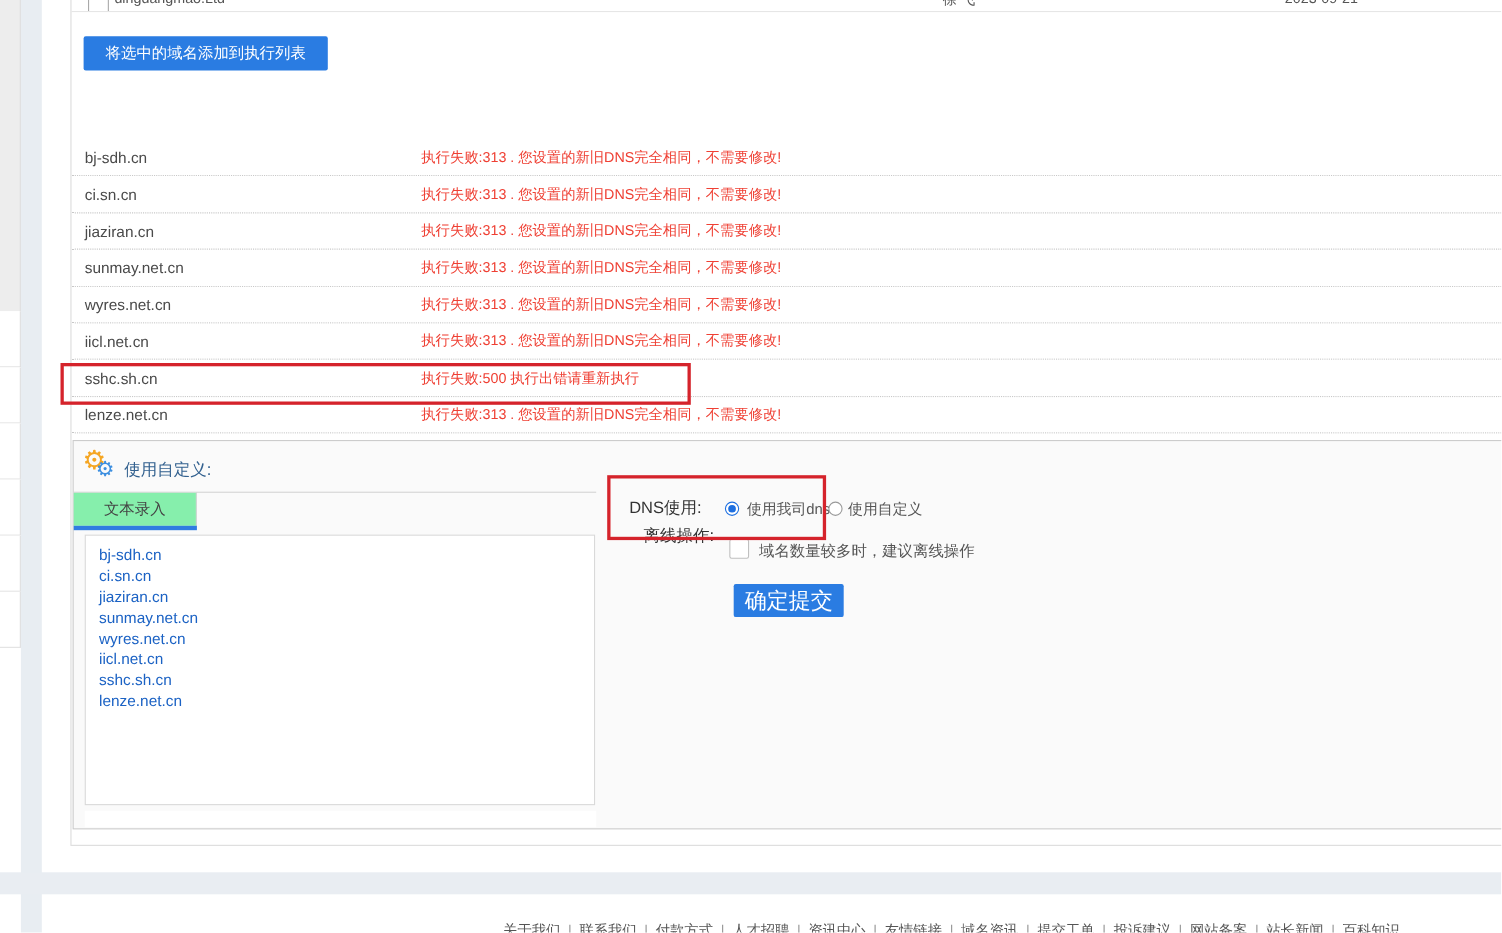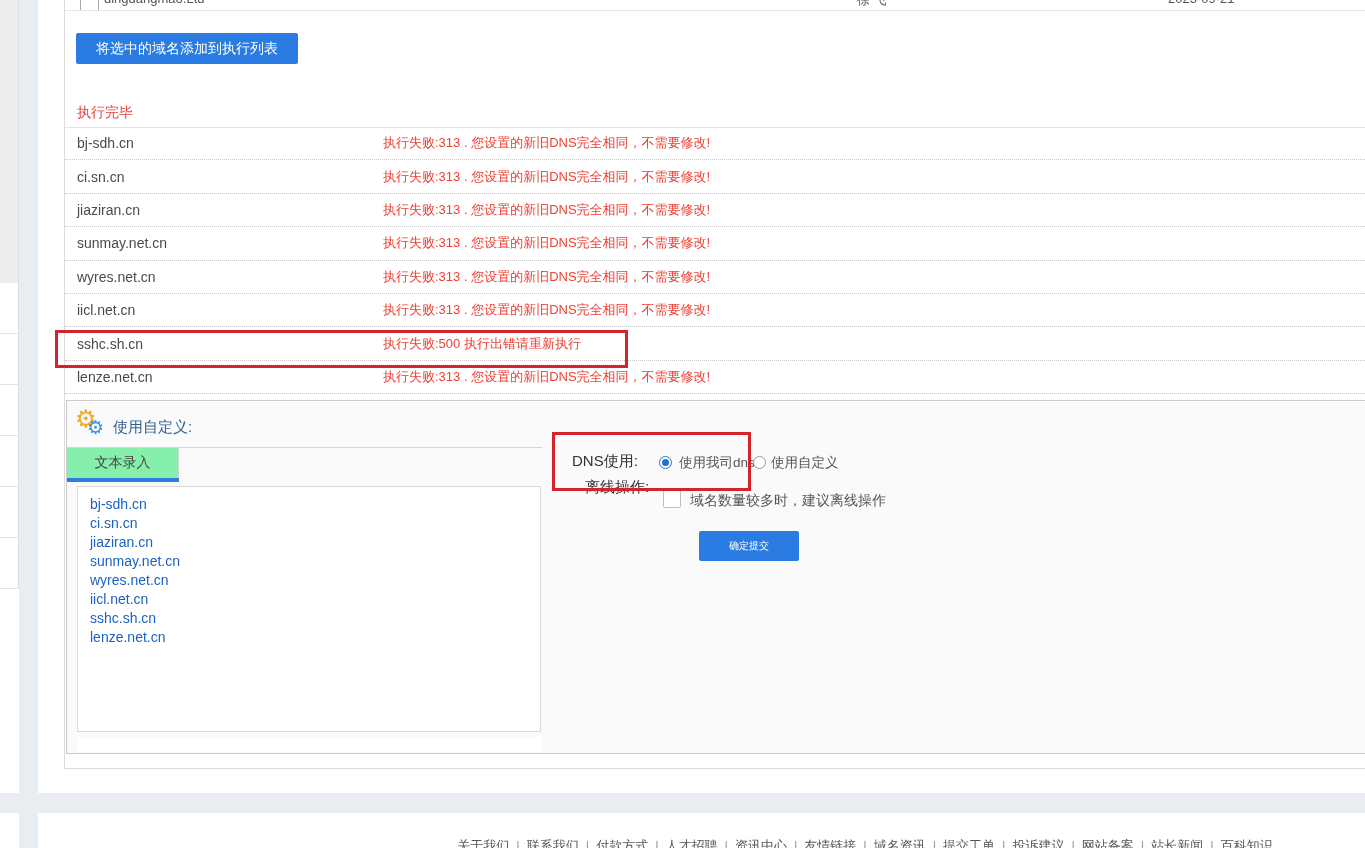--- a/index.html
+++ b/index.html
@@ -51,21 +51,21 @@
 
   
   .form-label{font-size:15px;color:#333;z-index:2;white-space:nowrap;}
   .opt-label{font-size:13.5px;color:#555;z-index:2;white-space:nowrap;}
   .radio{width:13px;height:13px;border-radius:50%;background:#fff;z-index:2;box-sizing:border-box;}
   .radio-on{border:1.5px solid #1d6fe0;}
   .radio-on::after{content:"";display:block;width:7px;height:7px;border-radius:50%;background:#1d6fe0;margin:1.5px auto;}
   .radio-off{border:1.5px solid #9a9a9a;}
   .checkbox{width:16px;height:16px;background:#fff;border:1px solid #c0c0c0;border-radius:2px;z-index:2;}
   .hint{font-size:14px;color:#555;z-index:2;white-space:nowrap;}
-  .submit{left:667px;top:531px;width:100px;height:30px;font-size:10px;z-index:2;margin-left:32px;}
+  .submit{left:667px;top:531px;width:100px;height:30px;font-size:20px;z-index:2;}
 
   
   .redbox{border:3px solid #d5232b;background:transparent;z-index:5;}
   .redbox1{left:55px;top:330px;width:567px;height:32px;}
   .redbox2{left:552px;top:432px;width:193px;height:53px;}
 
   
   .band{left:0;top:793px;width:1365px;height:20px;background:#e9edf2;z-index:1;}
   .footer-links{left:0;top:837px;width:1730px;text-align:center;font-size:13px;color:#555;white-space:nowrap;z-index:1;}
   .footer-link{color:#555;cursor:pointer;}
@@ -90,23 +90,20 @@
   <div class="abs toprow">
     <span class="tick" style="left:15px;"></span>
     <span class="tick" style="left:33px;"></span>
     <span class="txt" style="left:39px;">dingdangmao.Ltd</span>
     <span class="txt" style="left:792px;">徐 飞</span>
     <span class="txt" style="left:1103px;">2023-09-21</span>
   </div>
 
   <div class="abs btn btn1">将选中的域名添加到执行列表</div>
 
-  <div class="abs results-head">
-    <span class="results-title">执行完毕</span>
-  </div>
   <div class="abs rows">
       <div class="row">
         <span class="row-name">bj-sdh.cn</span>
         <span class="row-msg">执行失败:313 . 您设置的新旧DNS完全相同，不需要修改!</span>
       </div>
       <div class="row">
         <span class="row-name">ci.sn.cn</span>
         <span class="row-msg">执行失败:313 . 您设置的新旧DNS完全相同，不需要修改!</span>
       </div>
       <div class="row">

